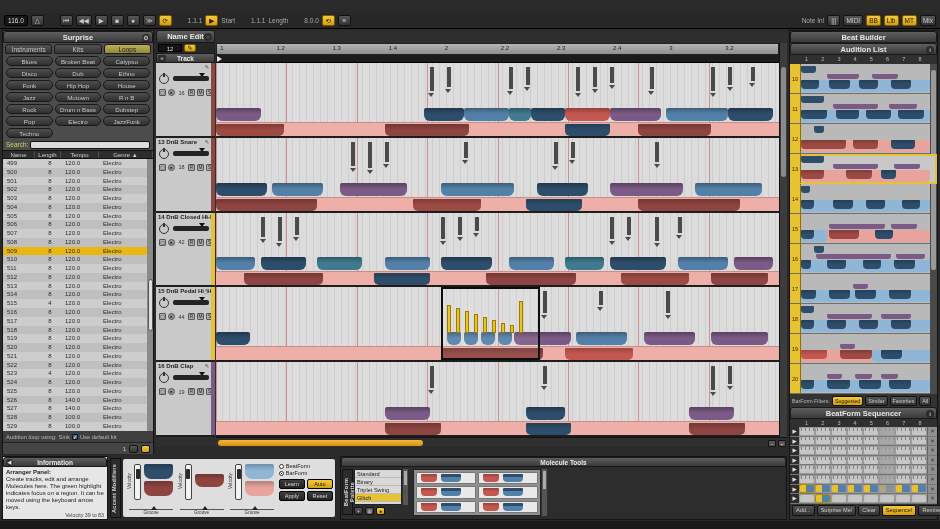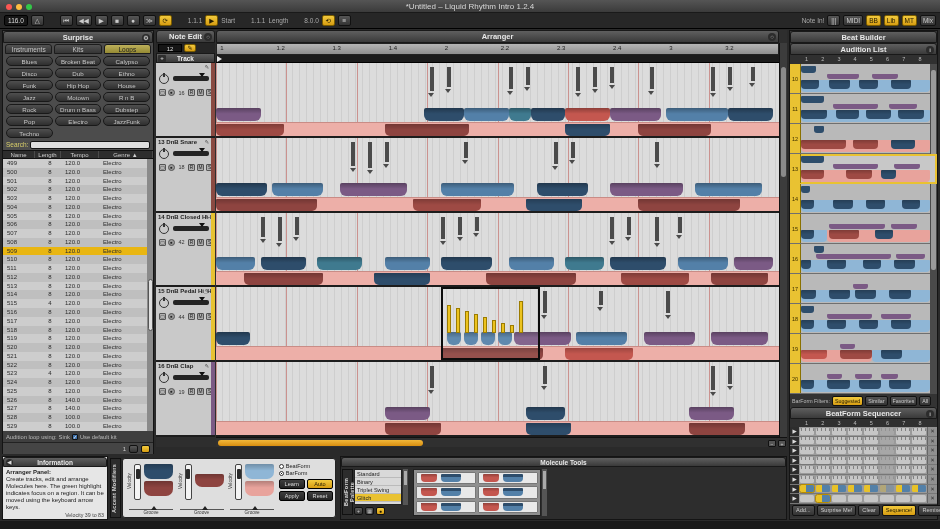--- a/index.html
+++ b/index.html
@@ -187,26 +187,20 @@
   .pal-scroll { position:absolute; left:201px; top:12px; width:5px; height:47px; background:#555; }
   .pal-scroll .handle { position:absolute; left:1px; top:2px; width:3px; height:18px; background:#aaa; }
 
   .statusbar { position:absolute; left:0; top:521px; width:940px; height:8px; background:#191919; }
 </style>
 </head>
 <body>
 
 <div id="app">
 
-  <div class="titlebar">
-    <span class="tl r"></span>
-    <span class="tl y"></span>
-    <span class="tl g"></span>
-    <span>*Untitled – Liquid Rhythm Intro 1.2.4</span>
-  </div>
 
   <div class="toolbar">
     <div class="tb-box">116.0</div>
     <div class="tb-btn">△</div>
     <div class="tb-sp"></div>
     <div class="tb-btn">⏮</div>
     <div class="tb-btn">◀◀</div>
     <div class="tb-btn">▶</div>
     <div class="tb-btn">■</div>
     <div class="tb-btn">●</div>
@@ -475,25 +469,21 @@
     </div>
     <div class="lib-bottom">
       <span>1</span>
       <div class="sq-btn"></div>
       <div class="sq-btn yellow"></div>
     </div>
   </div>
 
   <div id="arranger">
     <div class="phead ne-head" style="height:13px;line-height:12px;">
-      <span>Note Edit</span>
-      <span class="info-ic">○</span>
-    </div>
-    <div class="phead arr-head" style="height:13px;line-height:12px;">
-      <span>Arranger</span>
+      <span>Name Edit</span>
       <span class="info-ic">○</span>
     </div>
     <div class="ne-editrow">
       <div class="bar-badge">12</div>
       <div class="pencil-btn">✎</div>
     </div>
     <div class="trk-head">
       <div class="plus-btn">+</div>
       <span>Track</span>
     </div>

